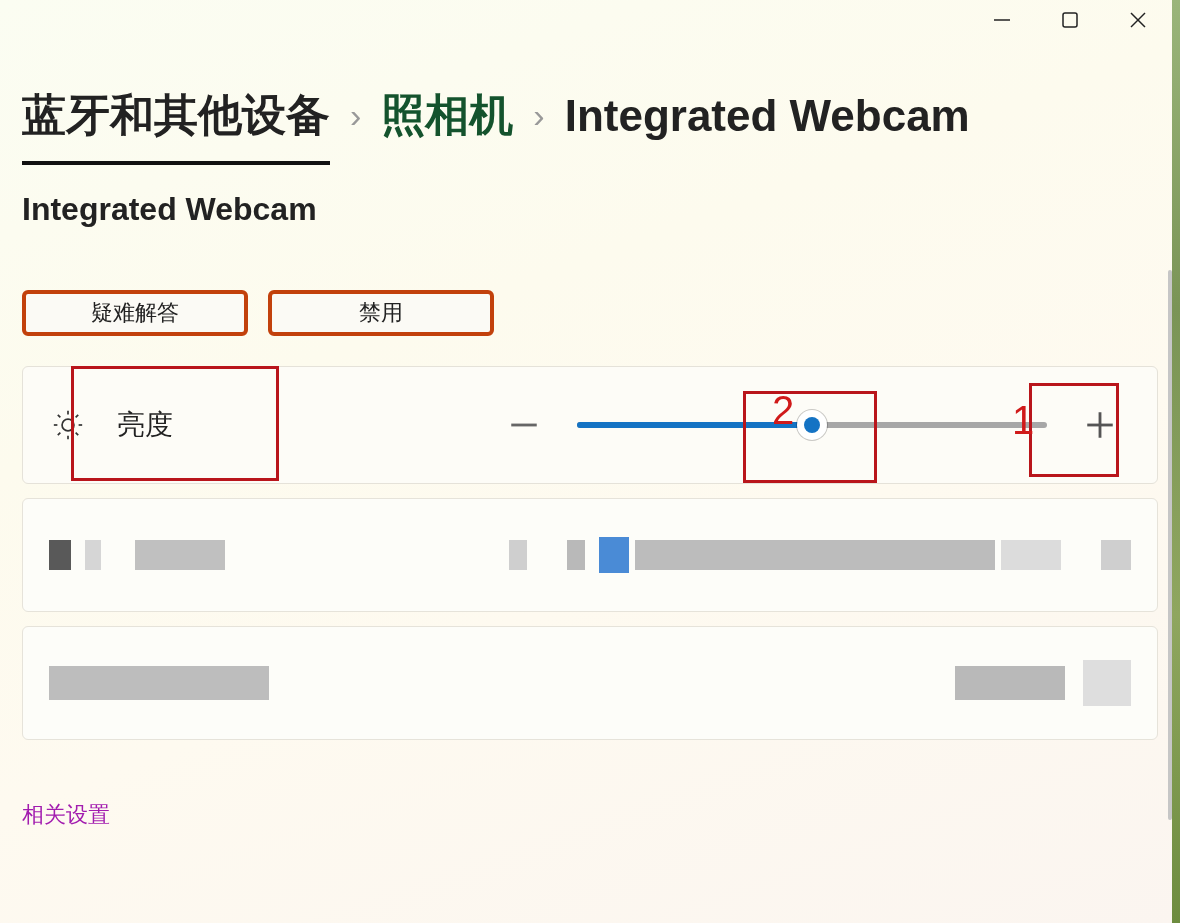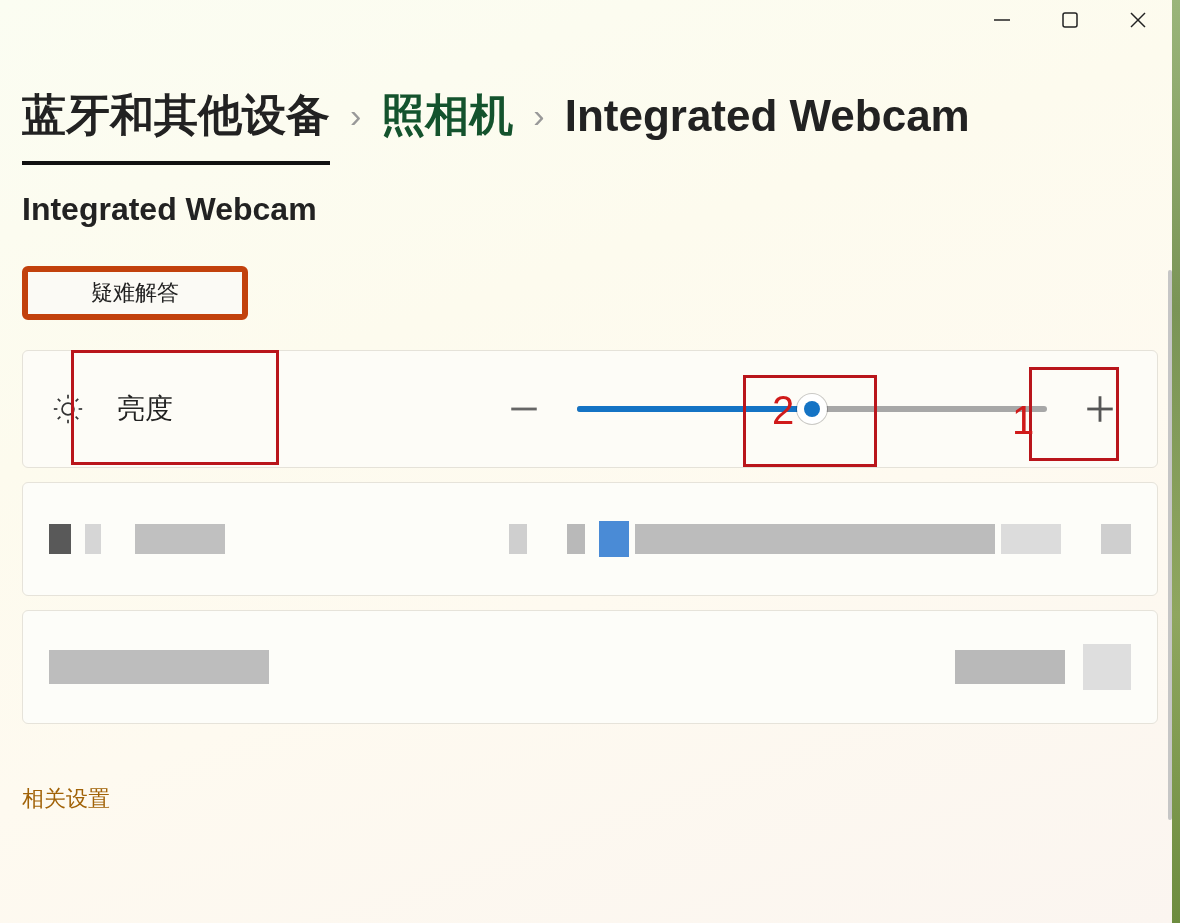--- a/index.html
+++ b/index.html
@@ -76,31 +76,32 @@
       font-weight: 600;
       color: #222;
     }
     .button-row {
       display: flex;
       gap: 20px;
       margin-top: 38px;
     }
     .btn {
       min-width: 226px;
-      height: 54px;
-      border: 6px solid #c2410c;
+      height: 46px;
+      border: 4px solid #c2410c;
       border-radius: 6px;
       background: #fbfaf5;
       font-size: 22px;
       color: #222;
       display: flex;
       align-items: center;
       justify-content: center;
       cursor: pointer;
       font-family: inherit;
+      margin-top: 24px;
     }
     .section-label {
       margin-top: 68px;
       font-size: 22px;
       color: #222;
     }
     .setting-card {
       margin-top: 30px;
       border: 1px solid #e5e2d9;
       border-radius: 6px;
@@ -202,21 +203,21 @@
       display: flex;
       align-items: center;
     }
     .mosaic .blk {
       height: 30px;
       background: #c9c9c9;
     }
     .related-label {
       margin-top: 60px;
       font-size: 22px;
-      color: #a16207;
+      color: #a21caf;
     }
   </style>
 </head>
 <body>
 
 <div class="page-edge"></div>
 <div class="scrollbar-edge"></div>
 
 <div class="titlebar">
   <div class="tb-btn">
@@ -246,20 +247,21 @@
     <span class="bc-sep">›</span>
     <span class="bc-item muted">照相机</span>
     <span class="bc-sep">›</span>
     <span class="bc-item active">Integrated Webcam</span>
   </div>
 
   <h2 class="page-title">Integrated Webcam</h2>
 
   <div class="button-row">
     <button class="btn">疑难解答</button>
+    <button class="btn">禁用</button>
   </div>
 
 
   <div class="setting-card">
     <span class="brightness-icon">
       <svg width="34" height="34" viewBox="0 0 24 24" fill="none" stroke="#333" stroke-width="1.2">
         <circle cx="12" cy="12" r="4.2"></circle>
         <line x1="12" y1="2" x2="12" y2="4.5"></line>
         <line x1="12" y1="19.5" x2="12" y2="22"></line>
         <line x1="2" y1="12" x2="4.5" y2="12"></line>

